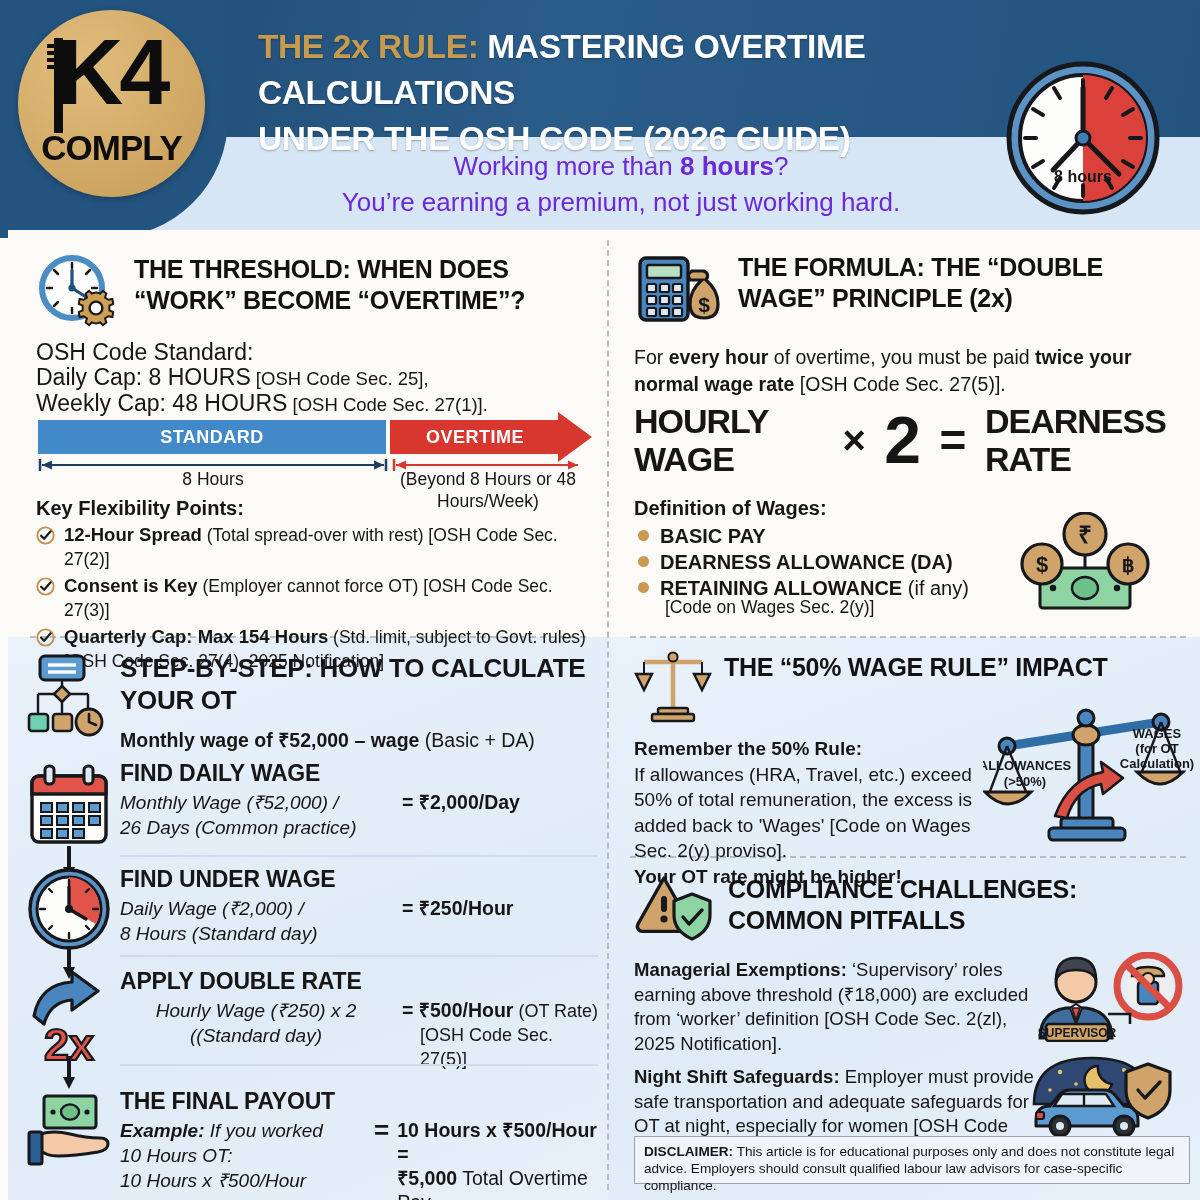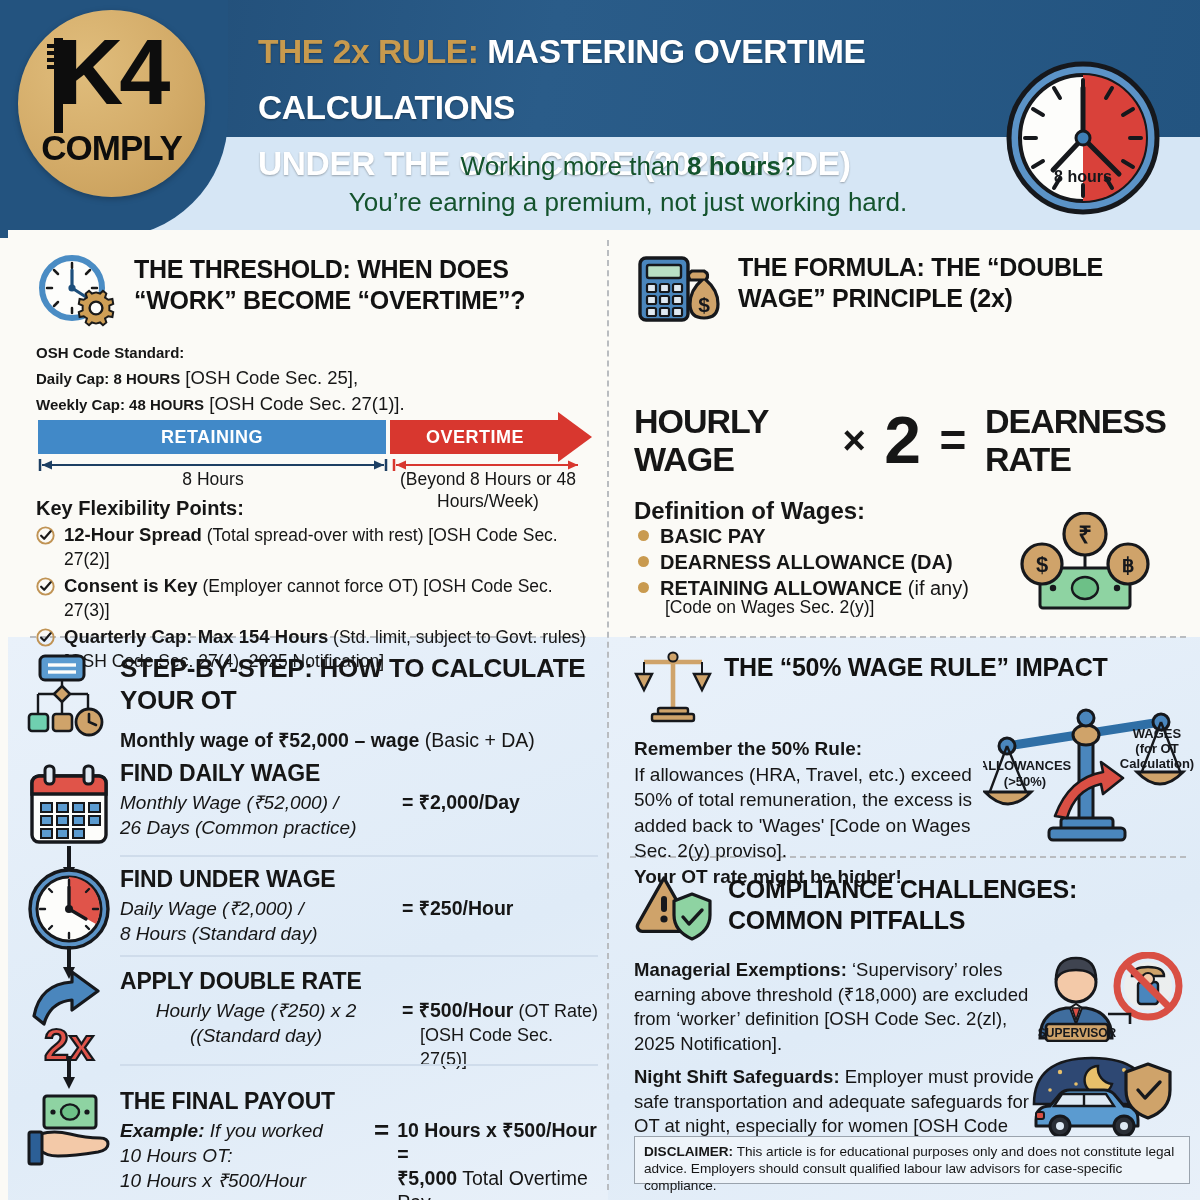--- a/index.html
+++ b/index.html
@@ -46,28 +46,28 @@
   .logo-key::before{
     content:""; position:absolute; left:-7px; top:6px; width:7px; height:26px;
     background:repeating-linear-gradient(to bottom,#0d0d0d 0 4px,transparent 4px 7px);
   }
   .logo-comply {
     position:absolute; left:0; top:118px; width:187px; text-align:center;
     font-weight:bold; font-size:35px; letter-spacing:-1px; color:#0d0d0d;
   }
   .head-title {
     position:absolute; left:250px; top:24px; width:740px;
-    font-weight:bold; font-size:33.5px; line-height:56px;
+    font-weight:bold; font-size:33.5px; line-height:46px;
     color:#ffffff; letter-spacing:-.4px;
     text-shadow:0 1px 2px rgba(0,0,0,.3);
   }
   .head-title .gold { color:#c79a4e; }
   .subhead {
-    position:absolute; left:250px; top:148px; width:740px;
-    text-align:center; font-size:26px; line-height:36px; color:#14532d;
+    position:absolute; left:243px; top:148px; width:740px;
+    text-align:center; font-size:26px; line-height:36px; color:#6d28d9;
   }
   .subhead b { font-weight:bold; }
 
   
   .hdr-clock { position:absolute; left:995px; top:58px; width:160px; height:160px; }
 
   
   .quad { position:absolute; }
   .top-left  { left:0;   top:230px; width:600px; height:407px; background:#fbfaf6; }
   .top-right { left:600px;top:230px; width:600px; height:407px; background:#fbfaf6; }
@@ -86,21 +86,21 @@
   .sec-head { display:flex; align-items:flex-start; gap:12px; }
   .sec-icon { flex:0 0 auto; }
   .sec-title {
     font-weight:bold; font-size:25px; line-height:31px; letter-spacing:-.3px;
     color:#121212; padding-top:2px;
   }
 
   
   .tl-wrap { position:absolute; left:28px; top:252px; width:556px; }
   .tl-body { margin-top:8px; font-size:18.5px; line-height:25px; }
-  .tl-body .hl { font-weight:bold; font-size:15px; }
+  .tl-body .hl { font-weight:normal; font-size:23px; }
   .bar-row { position:absolute; left:30px; top:420px; width:552px; height:34px; }
   .bar-std {
     position:absolute; left:0; top:0; width:348px; height:34px;
     background:#4189c8; color:#fff; font-weight:bold; font-size:18px;
     display:flex; align-items:center; justify-content:center; letter-spacing:.5px;
   }
   .bar-ot {
     position:absolute; left:352px; top:0; width:170px; height:34px;
     background:#d8372f; color:#fff; font-weight:bold; font-size:18px;
     display:flex; align-items:center; justify-content:center; letter-spacing:.5px;
@@ -129,21 +129,21 @@
   .tr-body b { font-weight:bold; }
   .formula {
     position:absolute; left:626px; top:400px; width:556px; height:80px;
     display:flex; align-items:center; justify-content:space-between;
   }
   .f-term { font-weight:bold; font-size:34px; line-height:38px; letter-spacing:-1px; }
   .f-op   { font-weight:bold; font-size:40px; }
   .f-two  { font-weight:bold; font-size:66px; line-height:66px; }
   .f-eq   { font-weight:bold; font-size:46px; }
 
-  .defhead { position:absolute; left:626px; top:497px; font-weight:bold; font-size:24px; }
+  .defhead { position:absolute; left:626px; top:497px; font-weight:bold; font-size:20px; }
   .deflist { position:absolute; left:630px; top:523px; width:400px; }
   .defitem { display:flex; gap:11px; align-items:baseline; font-size:20px; line-height:26px; font-weight:bold; }
   .defitem .lt { font-weight:normal; }
   .dot { flex:0 0 auto; width:11px; height:11px; border-radius:50%; background:#c99a4f; position:relative; top:-2px; }
   .defnote { position:absolute; left:657px; top:597px; font-size:17.5px; }
   .money-ico { position:absolute; left:1002px; top:512px; width:150px; height:100px; }
 
   
   .bl-wrap { position:absolute; left:112px; top:652px; width:480px; }
   .bl-title { font-weight:bold; font-size:26px; line-height:32px; letter-spacing:-.3px; }
@@ -271,21 +271,21 @@
       <div class="sec-title">THE THRESHOLD: WHEN DOES “WORK” BECOME “OVERTIME”?</div>
     </div>
     <div class="tl-body">
       <div class="hl">OSH Code Standard:</div>
       <div><span class="hl">Daily Cap: 8 HOURS</span><span> [OSH Code Sec. 25],</span></div>
       <div><span class="hl">Weekly Cap: 48 HOURS</span><span> [OSH Code Sec. 27(1)].</span></div>
     </div>
   </div>
 
   <div class="bar-row">
-    <div class="bar-std">RETAINING</div>
+    <div class="bar-std">STANDARD</div>
     <div class="bar-ot">OVERTIME</div>
     <div class="bar-tip"></div>
   </div>
   <svg class="axis axis-l" viewBox="0 0 350 14">
     <line x1="4" y1="7" x2="346" y2="7" stroke="#1d3f63" stroke-width="2"></line>
     <path d="M4,7 L14,2.5 L14,11.5 Z" fill="#1d3f63"></path>
       <path d="M346,7 L336,2.5 L336,11.5 Z" fill="#1d3f63"></path>
     <line x1="2" y1="1" x2="2" y2="13" stroke="#1d3f63" stroke-width="2.5"></line>
     <line x1="348" y1="1" x2="348" y2="13" stroke="#1d3f63" stroke-width="2.5"></line>
   </svg>
@@ -337,20 +337,23 @@
             <rect x="39" y="46" width="9" height="8" rx="1.6"></rect>
           <rect x="13" y="58" width="9" height="8" rx="1.6"></rect>
             <rect x="26" y="58" width="9" height="8" rx="1.6"></rect>
             <rect x="39" y="58" width="9" height="8" rx="1.6"></rect>
         </g>
         <path d="M56 30 q-4 -6 2 -9 l12 0 q6 3 2 9 q12 10 12 24 q0 14 -14 14 q-14 0 -14 -14 q0 -14 12 -24 Z" fill="#cfa36a" stroke="#16181c" stroke-width="3.2"></path>
         <text x="70" y="62" text-anchor="middle" font-family="Liberation Sans, sans-serif" font-size="21" font-weight="bold" fill="#16181c">$</text>
       </svg>
       <div class="sec-title">THE FORMULA: THE “DOUBLE WAGE” PRINCIPLE (2x)</div>
     </div>
+    <div class="tr-body">
+      <span>For </span><b>every hour</b><span> of overtime, you must be paid </span><b>twice your normal wage rate</b><span> [OSH Code Sec. 27(5)].</span>
+    </div>
   </div>
 
   <div class="formula">
     <div class="f-term" style="width:190px;">HOURLY WAGE</div>
     <div class="f-op">×</div>
     <div class="f-two">2</div>
     <div class="f-eq">=</div>
     <div class="f-term" style="width:205px;">DEARNESS RATE</div>
   </div>
 

